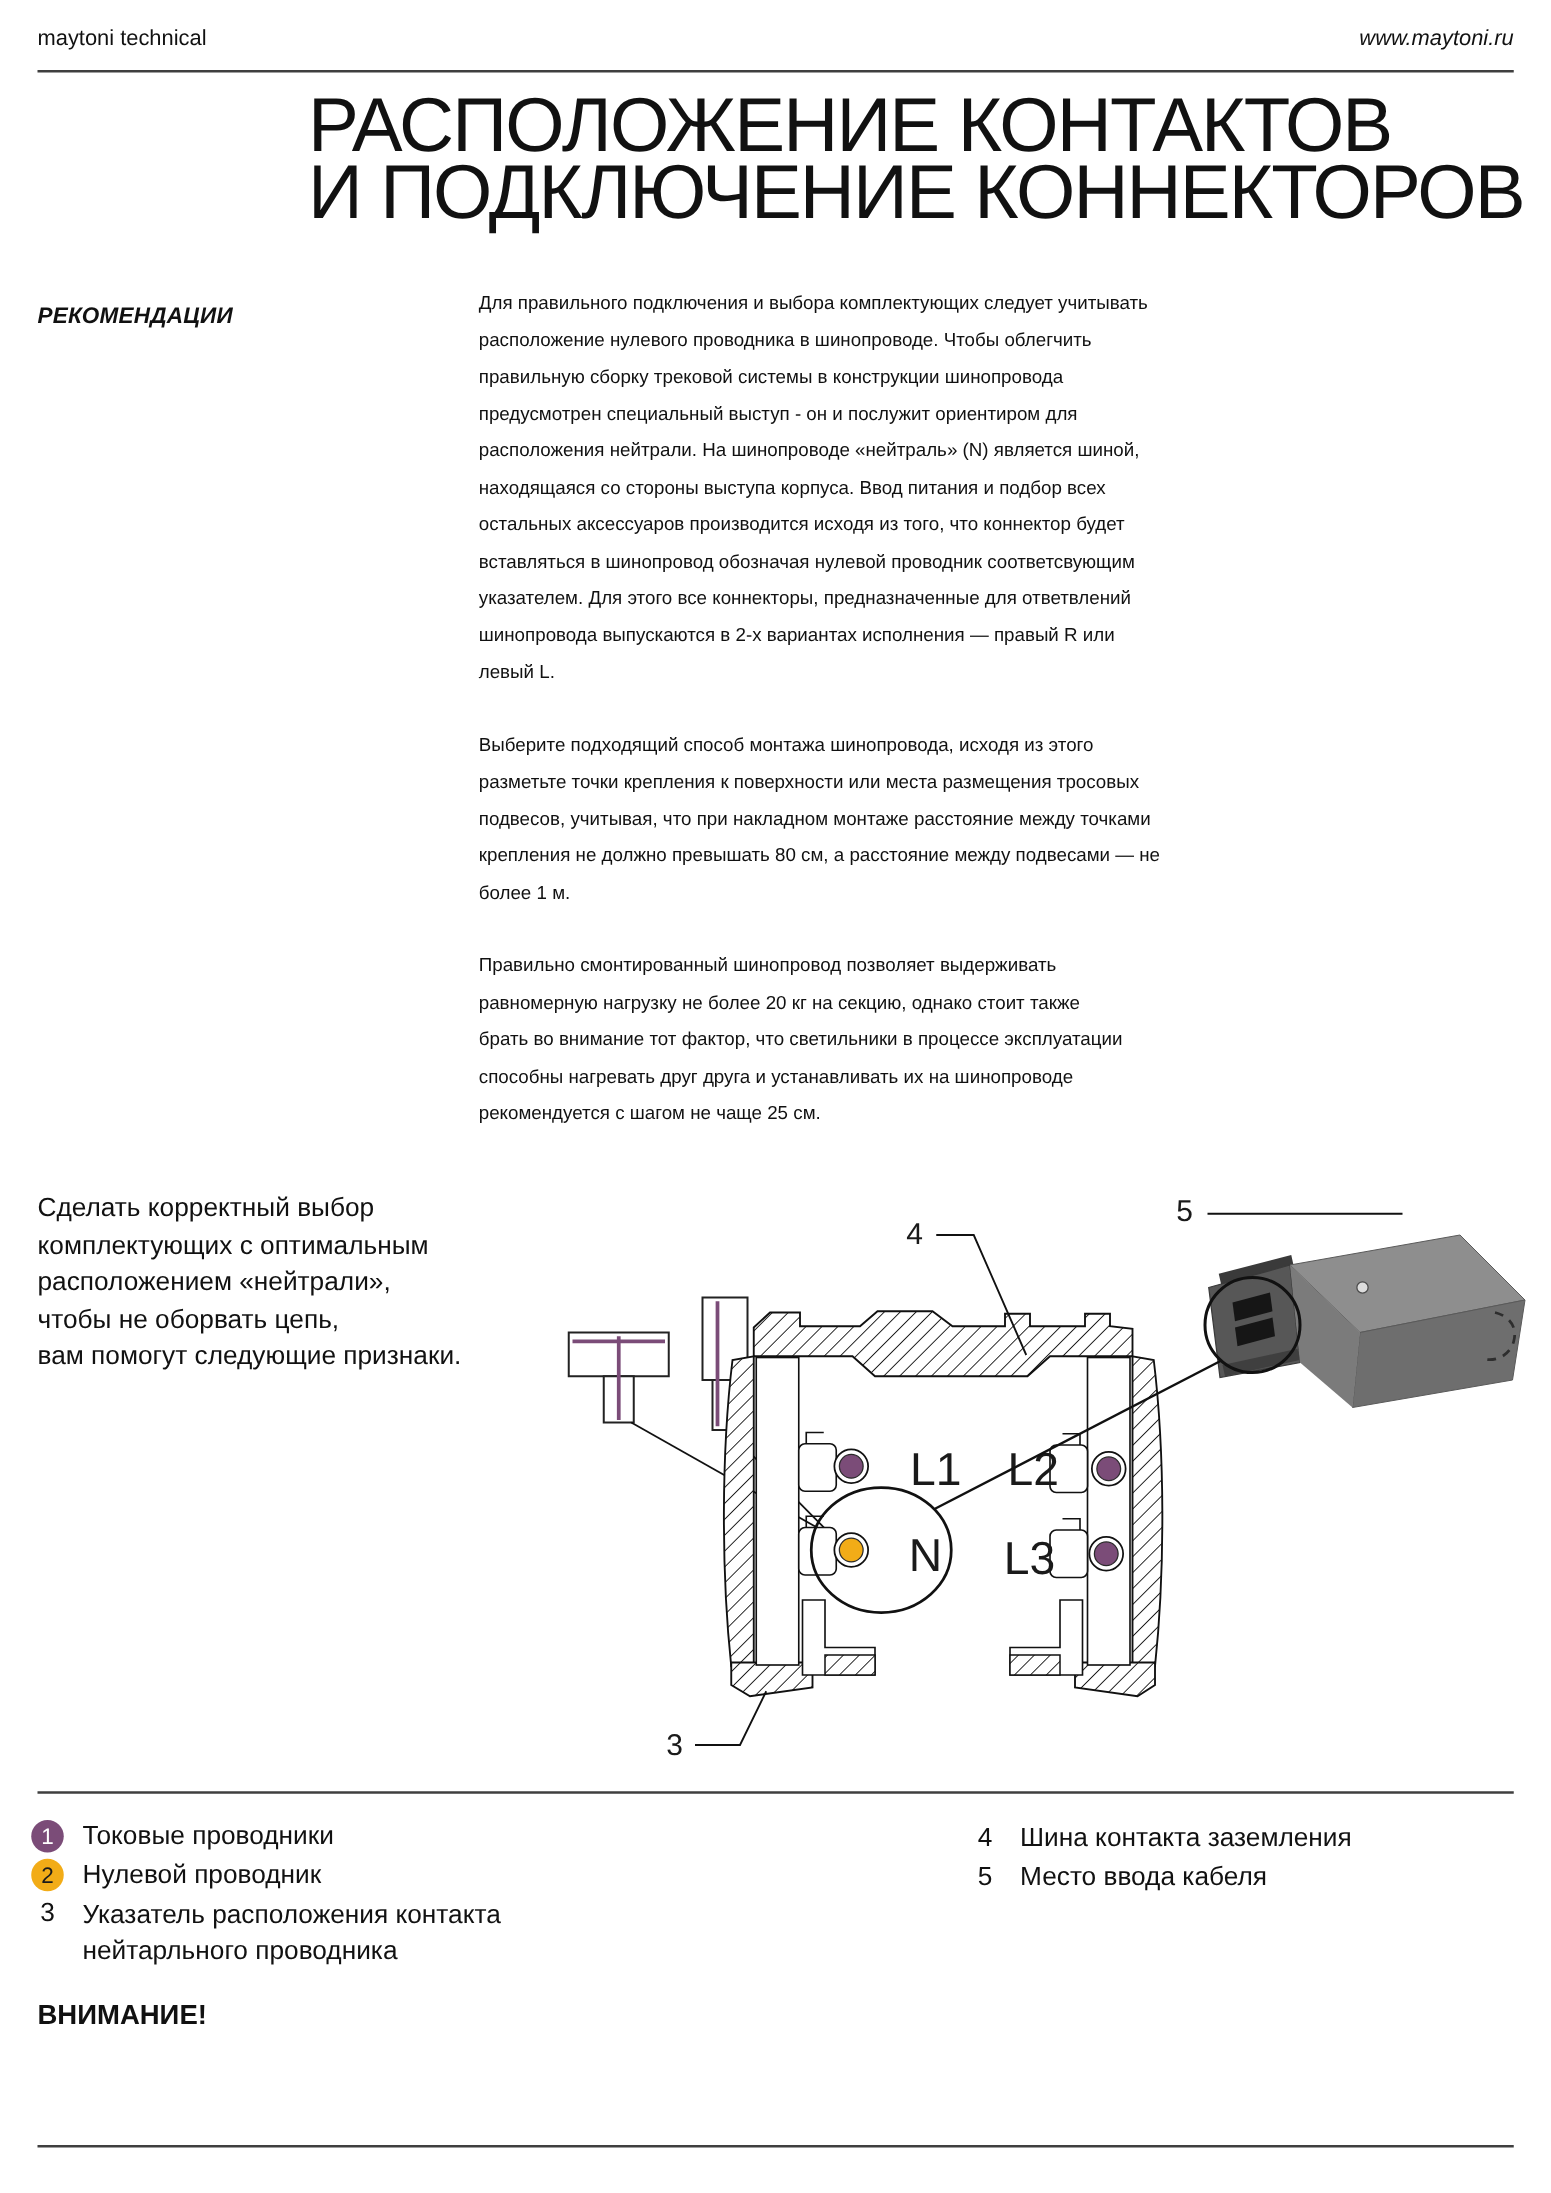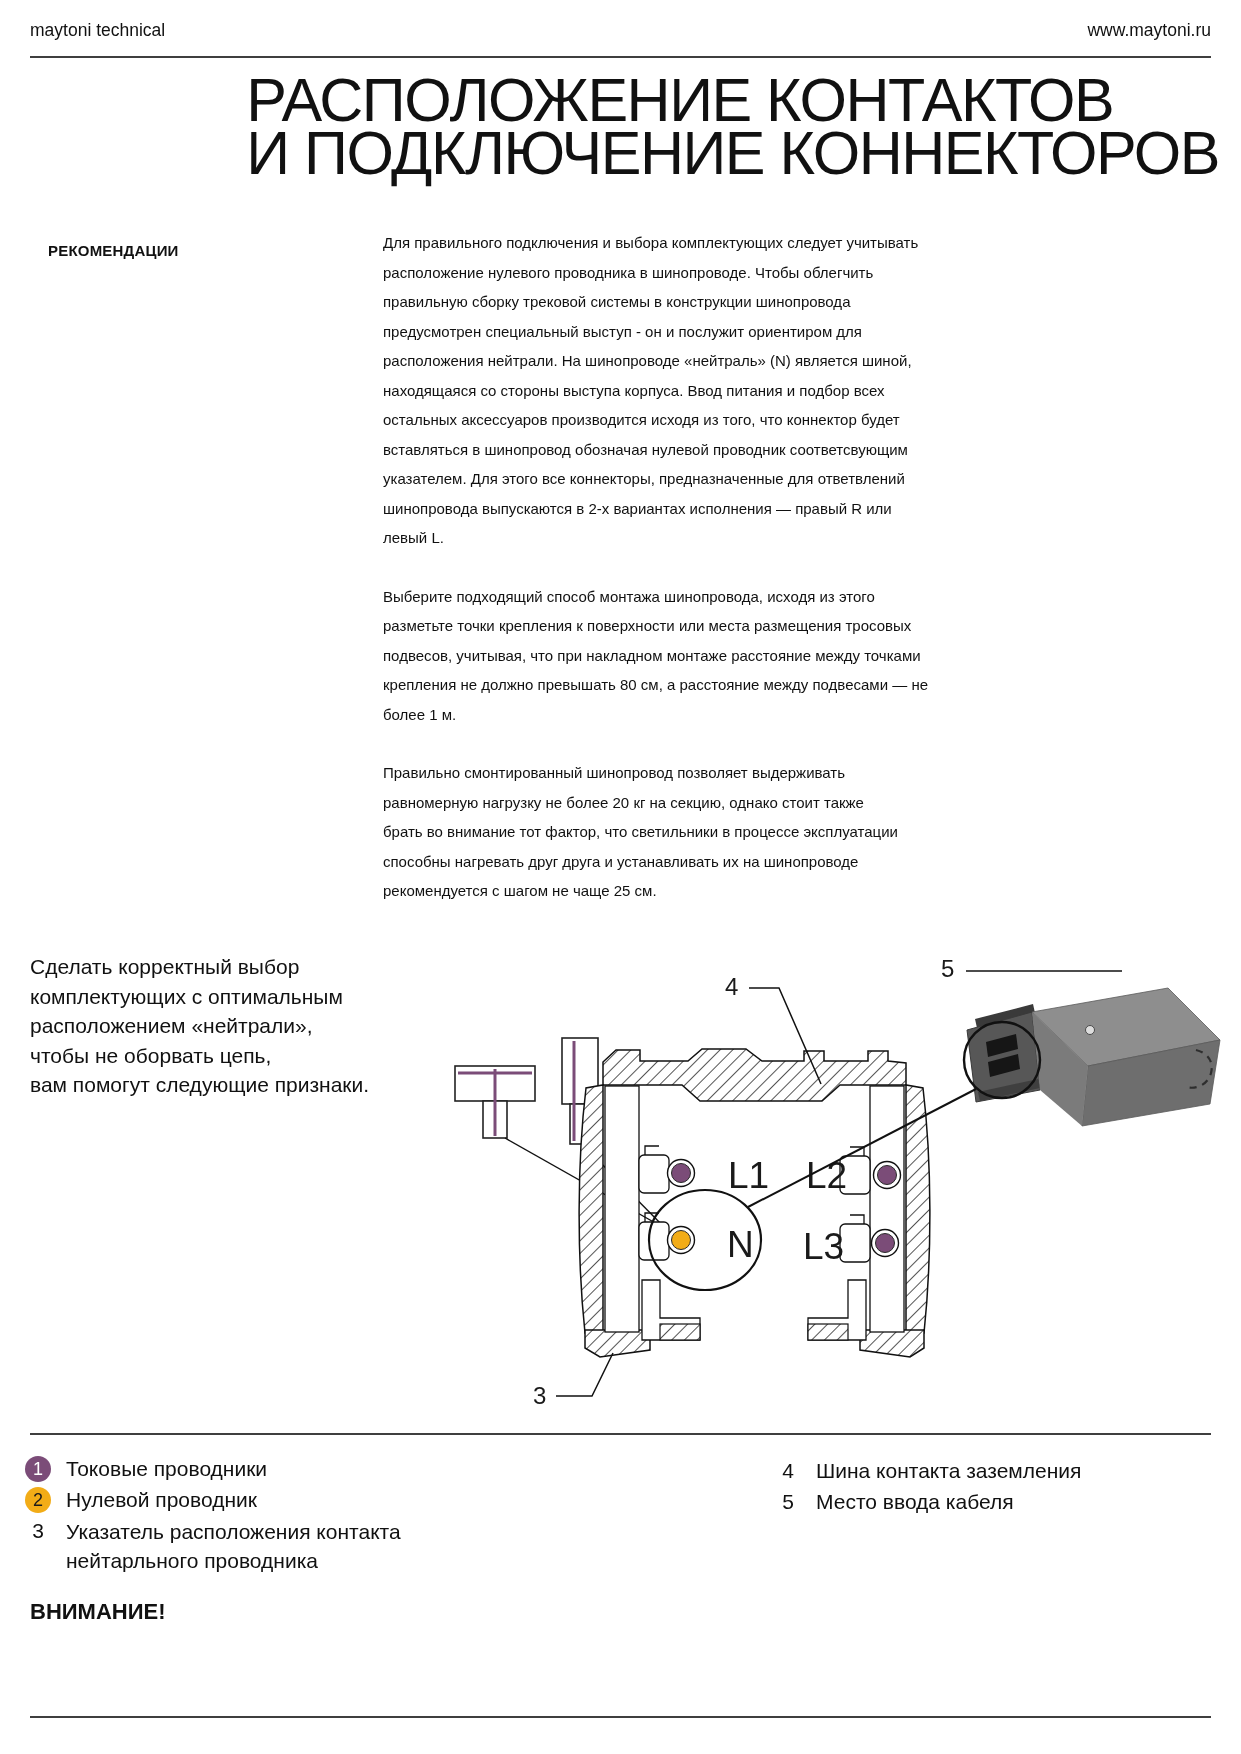--- a/index.html
+++ b/index.html
@@ -1,30 +1,30 @@
 <!DOCTYPE html>
 <html><head>
 <meta charset="utf-8">
 <style>
   html,body{margin:0;padding:0;background:#ffffff;}
   #page{
     position:relative;width:1241px;height:1754px;background:#ffffff;overflow:hidden;
     font-family:"Liberation Sans",sans-serif;color:#111;
   }
   .hdr-brand{position:absolute;left:30px;top:20px;font-size:17.5px;}
-  .hdr-site{position:absolute;right:30px;top:20px;font-size:17.5px;text-align:left;}
+  .hdr-site{position:absolute;right:30px;top:20px;font-size:17.5px;text-align:left;font-style:italic;}
   .rule{position:absolute;left:30px;right:30px;height:2px;background:#3f3f3f;}
   .rule-top{top:56px;}
   .rule-legend{top:1433px;}
   .rule-bottom{top:1716px;}
   .doc-title{
     position:absolute;top:74px;right:22px;
     font-size:61px;line-height:53px;font-weight:500;letter-spacing:-1.5px;white-space:pre-line;
   }
-  .reco-head{position:absolute;left:48px;top:242px;font-size:15px;font-weight:bold;letter-spacing:.2px;}
+  .reco-head{position:absolute;left:30px;top:242px;font-size:18px;font-weight:bold;letter-spacing:.2px;font-style:italic;}
   .bodycol{position:absolute;left:383px;top:228px;width:830px;font-size:15px;line-height:29.5px;}
   .bodycol p{margin:0 0 29px 0;white-space:pre-line;}
   .aside{position:absolute;left:30px;top:952px;width:360px;font-size:21px;line-height:29.5px;white-space:pre-line;}
   .diagram{position:absolute;left:0;top:930px;width:1241px;height:500px;}
   .legend-left{position:absolute;left:25px;top:1456px;font-size:21px;}
   .legend-right{position:absolute;left:775px;top:1458px;font-size:21px;}
   .lrow{display:flex;align-items:flex-start;margin-bottom:5px;}
   .lnum{width:26px;height:26px;flex:0 0 26px;text-align:center;line-height:26px;}
   .badge{border-radius:50%;font-size:18px;}
   .badge-purple{background:#7b4c78;color:#fff;}

